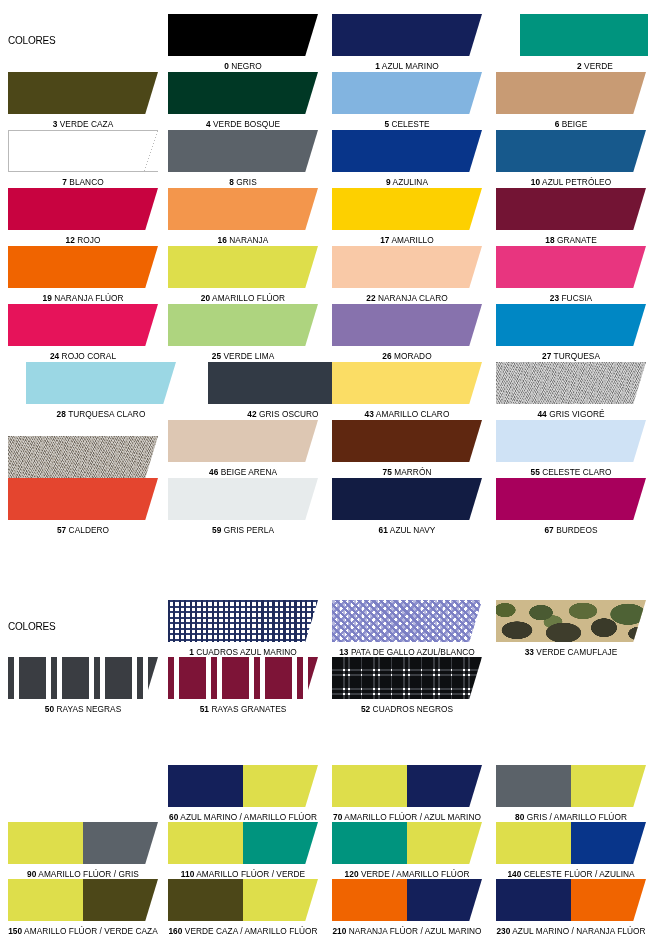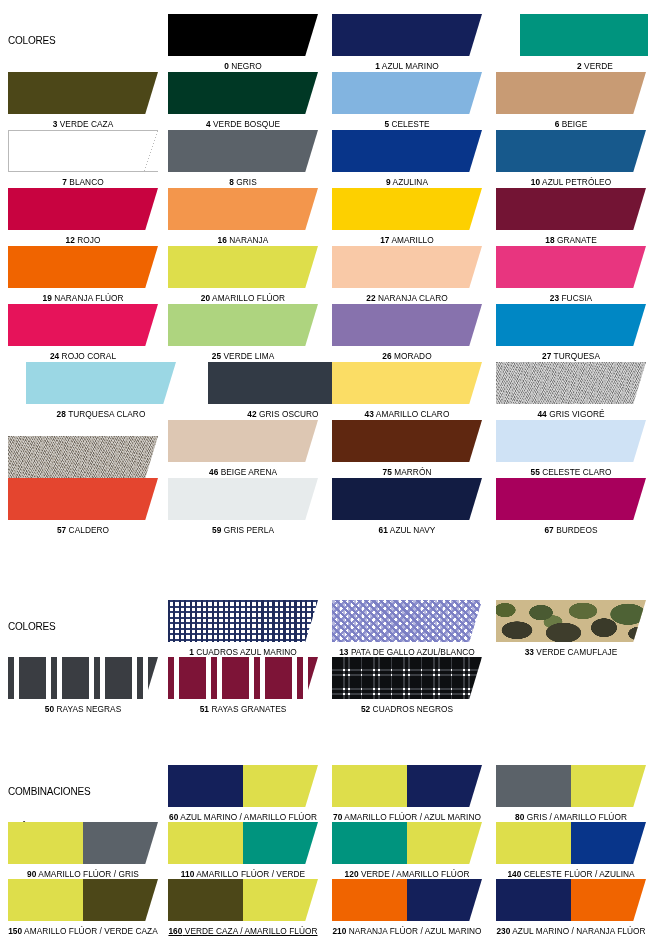--- a/index.html
+++ b/index.html
@@ -183,24 +183,20 @@
   <div class="section-heading" style="top:14px;">
     <span class="ln1">COLORES</span>
     <span class="ln2">LISOS</span>
   </div>
 
   <div class="section-heading" style="top:600px;">
     <span class="ln1">COLORES</span>
     <span class="ln2">ESTAMPADOS</span>
   </div>
 
-  <div class="section-heading" style="top:765px;">
-    <span class="ln1">COMBINACIONES</span>
-    <span class="ln2">FLÚOR</span>
-  </div>
 
   <div id="grid-root">
       <div class="cell" style="left: 168px; top: 14px;">
         <div class="swatch">
           <div class="fill" style="background: rgb(0, 0, 0);"></div>
         </div>
         <div class="caption"><span class="code">0</span><span class="nm"> NEGRO</span></div>
       </div>
       <div class="cell" style="left: 332px; top: 14px;">
         <div class="swatch">
@@ -493,21 +489,21 @@
         </div>
         <div class="caption"><span class="code">140</span><span class="nm"> CELESTE FLÚOR / AZULINA</span></div>
       </div>
       <div class="cell" style="left: 8px; top: 879px;">
         <div class="swatch">
           <div class="half-l" style="background: rgb(222, 222, 75);"></div>
           <div class="half-r" style="background: rgb(76, 71, 24);"></div>
         </div>
         <div class="caption"><span class="code">150</span><span class="nm"> AMARILLO FLÚOR / VERDE CAZA</span></div>
       </div>
-      <div class="cell" style="left: 168px; top: 879px; text-decoration: underline;">
+      <div class="cell" style="left: 168px; top: 879px;">
         <div class="swatch">
           <div class="half-l" style="background: rgb(76, 71, 24);"></div>
           <div class="half-r" style="background: rgb(222, 222, 75);"></div>
         </div>
         <div class="caption"><span class="code">160</span><span class="nm"> VERDE CAZA / AMARILLO FLÚOR</span></div>
       </div>
       <div class="cell" style="left: 332px; top: 879px;">
         <div class="swatch">
           <div class="half-l" style="background: rgb(240, 100, 0);"></div>
           <div class="half-r" style="background: rgb(20, 32, 90);"></div>

